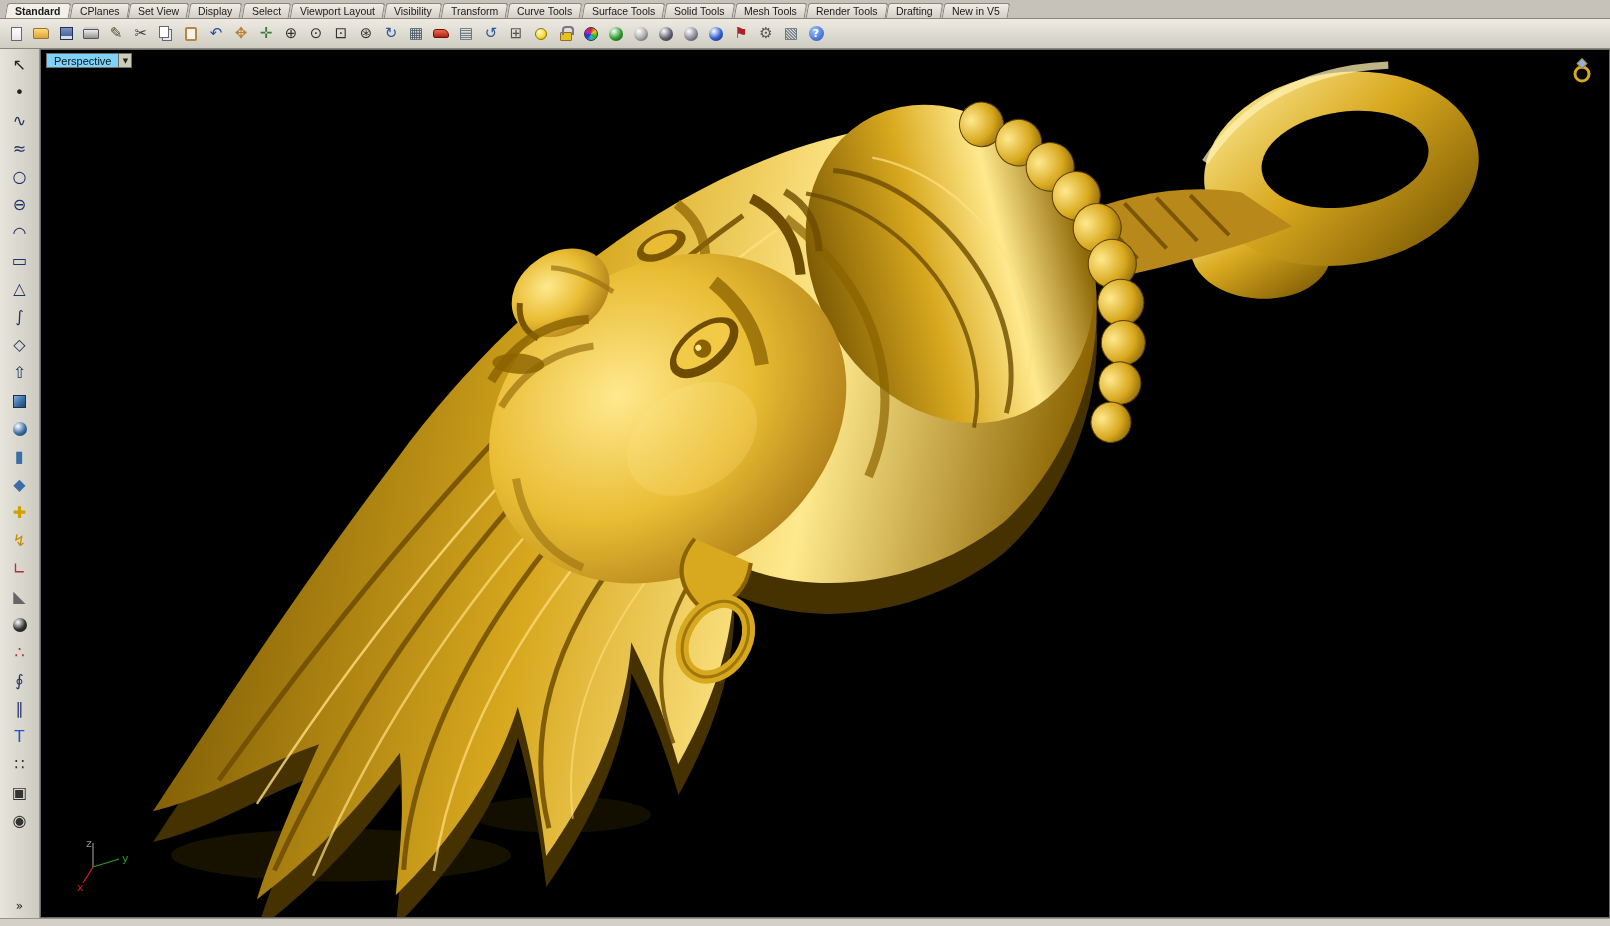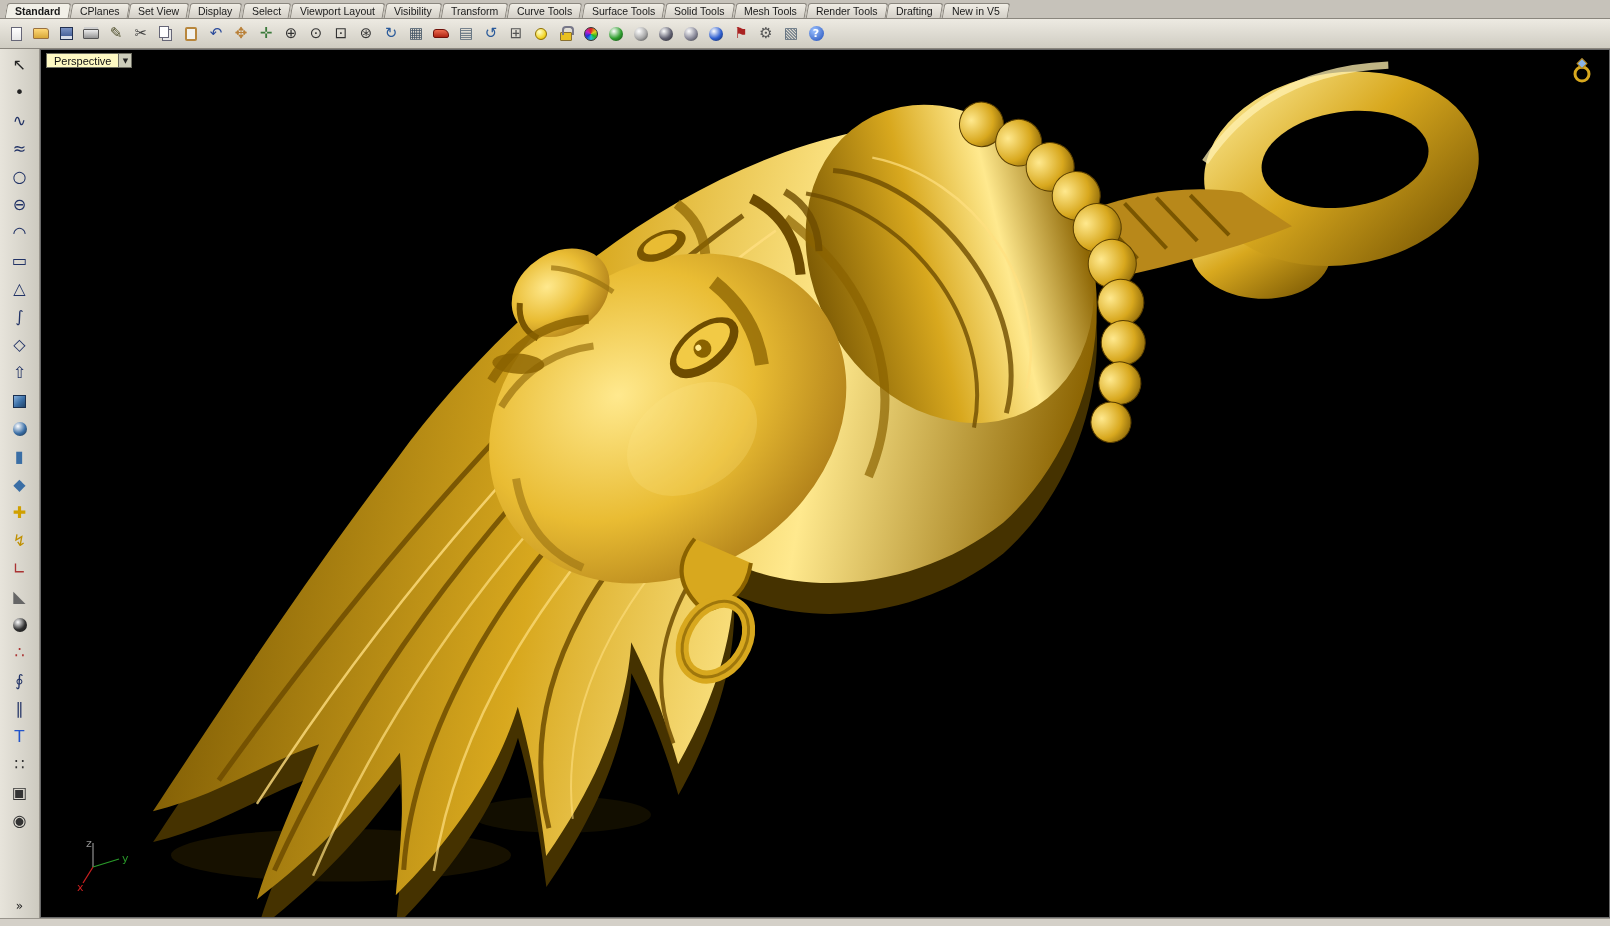--- a/index.html
+++ b/index.html
@@ -78,21 +78,21 @@
 
   .viewport {
     flex:1; position:relative; min-width:0;
     background:var(--viewport_bg,#000);
     border:1px solid #6a6a6a;
   }
   .model { position:absolute; inset:0; width:100%; height:100%; }
 
   .vp-label-wrap { position:absolute; top:3px; left:5px; display:flex; z-index:3; }
   .vp-label {
-    background:#fef9c3; border:1px solid #6e6e62; height:15px;
+    background:#7dd3fc; border:1px solid #6e6e62; height:15px;
     display:flex; align-items:center; padding:0 7px;
     font-size:11px; color:#101010; cursor:pointer;
   }
   .vp-arrow {
     background:#ccccba; border:1px solid #6e6e62; border-left:none; width:13px; height:15px;
     display:flex; align-items:center; justify-content:center;
     font-size:7px; color:#222; cursor:pointer; font-family:"DejaVu Sans",sans-serif;
   }
 
   .axis { position:absolute; left:36px; bottom:24px; z-index:3; }

